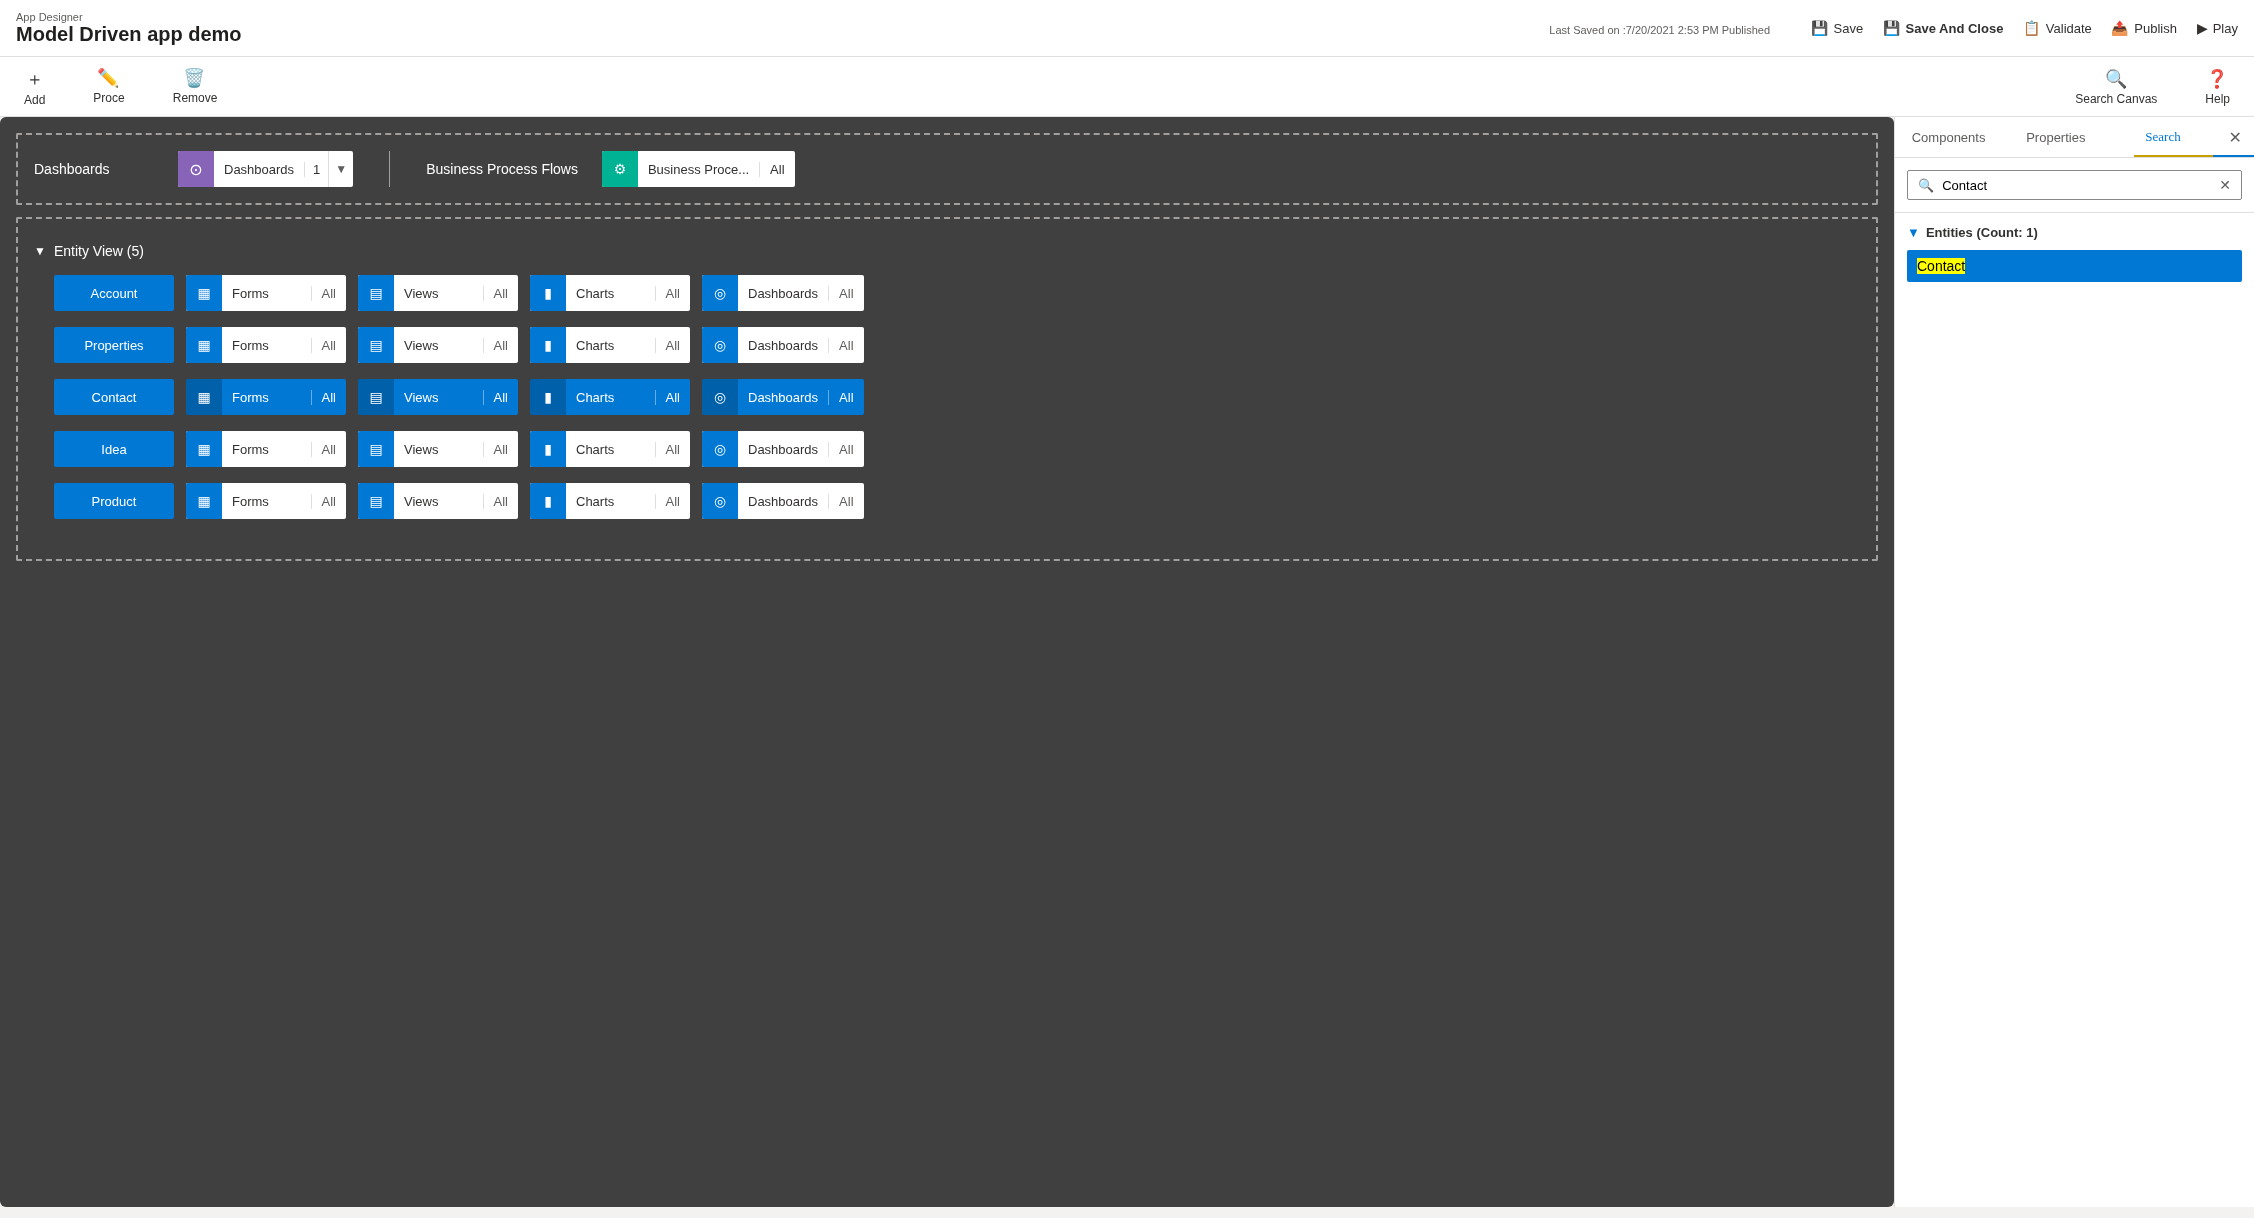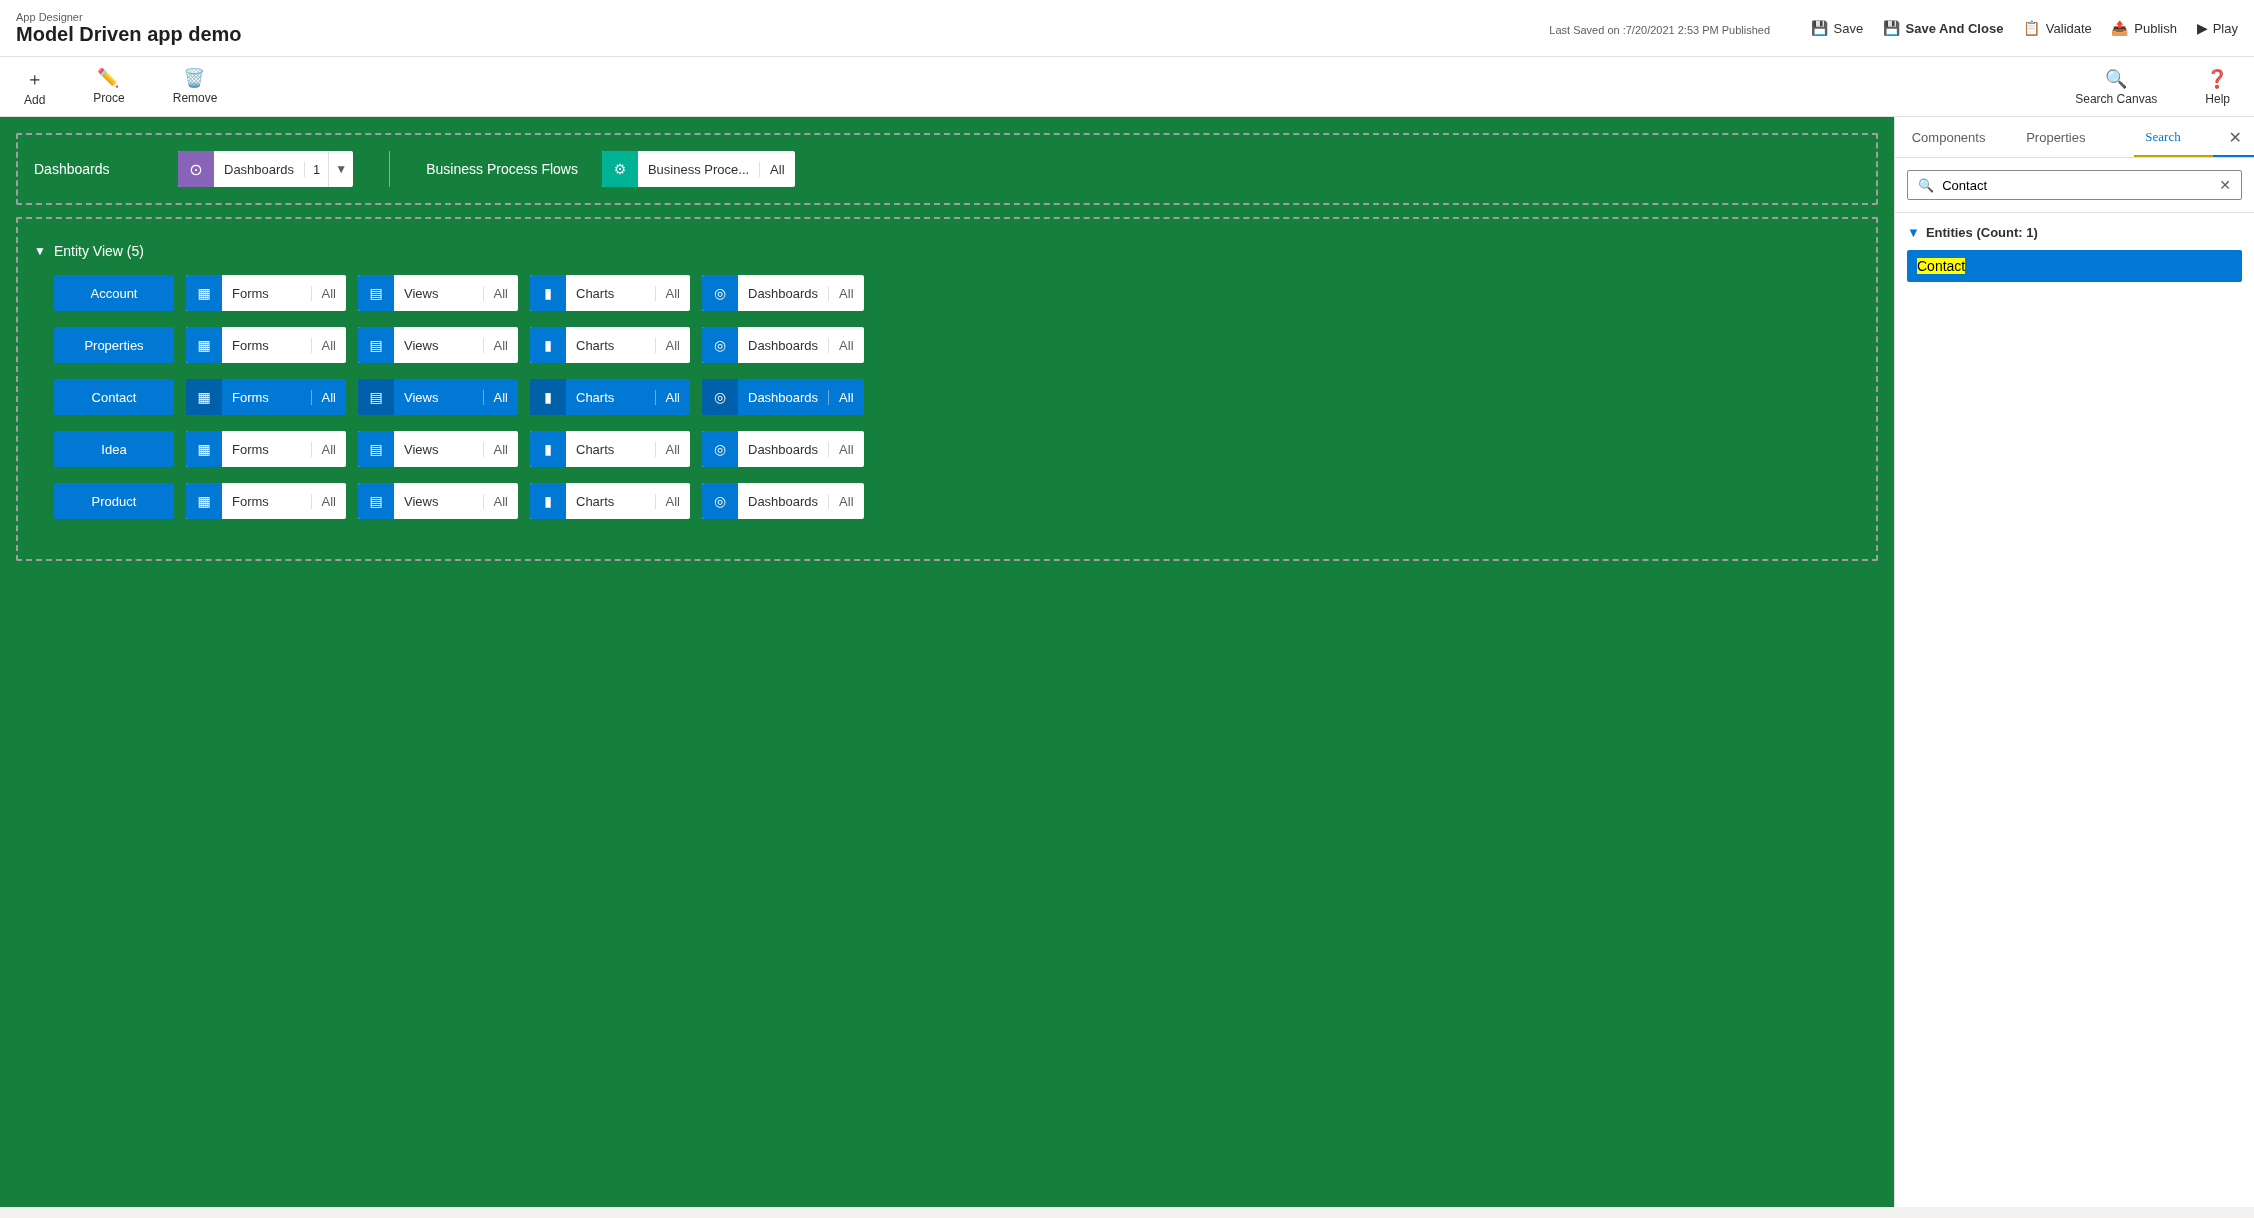--- a/index.html
+++ b/index.html
@@ -50,23 +50,24 @@
 
     
     .main-layout {
       display: flex;
       height: calc(1218px - 128px);
     }
 
     
     .canvas-area {
       flex: 1;
-      background: #15803d;
+      background: #404040;
       overflow-y: auto;
       position: relative;
+      border-radius: 6px;
     }
 
     
     .canvas-area::-webkit-scrollbar { width: 10px; }
     .canvas-area::-webkit-scrollbar-track { background: #a19f9d; }
     .canvas-area::-webkit-scrollbar-thumb { background: #8a8886; }
 
     
     .canvas-content { padding: 16px; }
 

